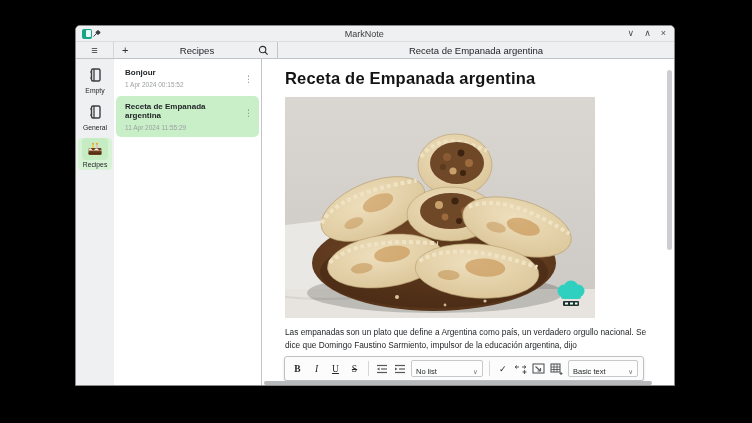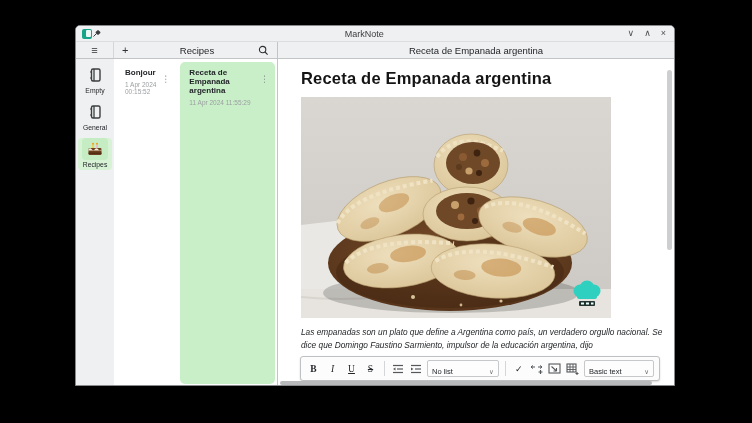--- a/index.html
+++ b/index.html
@@ -38,33 +38,33 @@
 
   .sidebar { width:38px; background:#eff0f1; display:flex; flex-direction:column;
              align-items:center; padding-top:5px; gap:7px; }
   .sb-item { display:flex; flex-direction:column; align-items:center; width:34px; }
   .sb-ico { width:26px; height:22px; display:flex; align-items:center; justify-content:center;
             border-radius:4px; }
   .sb-item.sel .sb-ico { background:#c5ecc3; }
   .sb-item.sel { background:#d7f2d5; border-radius:4px; padding-bottom:2px;}
   .sb-label { font-size:6.8px; color:#232629; margin-top:1px; }
 
-  .notes { width:164px; background:#ffffff; border-right:1px solid #c2c4c6;
-           display:flex; flex-direction:row; padding-top:2px; }
+  .notes { width:148px; background:#ffffff; border-right:1px solid #c2c4c6;
+           display:flex; flex-direction:column; padding-top:2px; }
   .note { position:relative; margin:1px 2px; padding:6px 18px 6px 9px; border-radius:5px; }
   .note.sel { background:#c9efc9; }
   .note .t { font-size:8px; color:#232629; font-weight:bold; }
   .note .d { font-size:6.5px; color:#9b9ea0; margin-top:4px; }
   .note .menu { position:absolute; right:6px; top:12px; font-size:9px; color:#808486; }
 
   .content { flex:1; background:#ffffff; position:relative; overflow:hidden;
              padding:10px 0 0 23px; }
   .doc-h1 { font-size:16.5px; font-weight:bold; color:#141414; letter-spacing:.2px; }
   .photo { width:310px; height:221px; margin-top:9px; display:block; }
-  .doc-p { width:374px; margin-top:8px; font-size:8.3px; line-height:1.55; color:#232629;font-style:italic; }
+  .doc-p { width:374px; margin-top:8px; font-size:8.3px; line-height:1.55; color:#232629; }
 
   
   .fmtbar { position:absolute; left:22px; bottom:4px; width:360px; height:25px;
             background:#fcfcfc; border:1px solid #bec0c2; border-radius:3px;
             box-shadow:0 1px 2px rgba(0,0,0,.15);
             display:flex; align-items:center; padding:0 5px; gap:4px; }
   .fbtn { min-width:15px; height:17px; display:flex; align-items:center; justify-content:center;
           font-size:9.5px; color:#232629; border-radius:2px;
           font-family:"Liberation Serif", serif; }
   .fbtn.b { font-weight:bold; }

